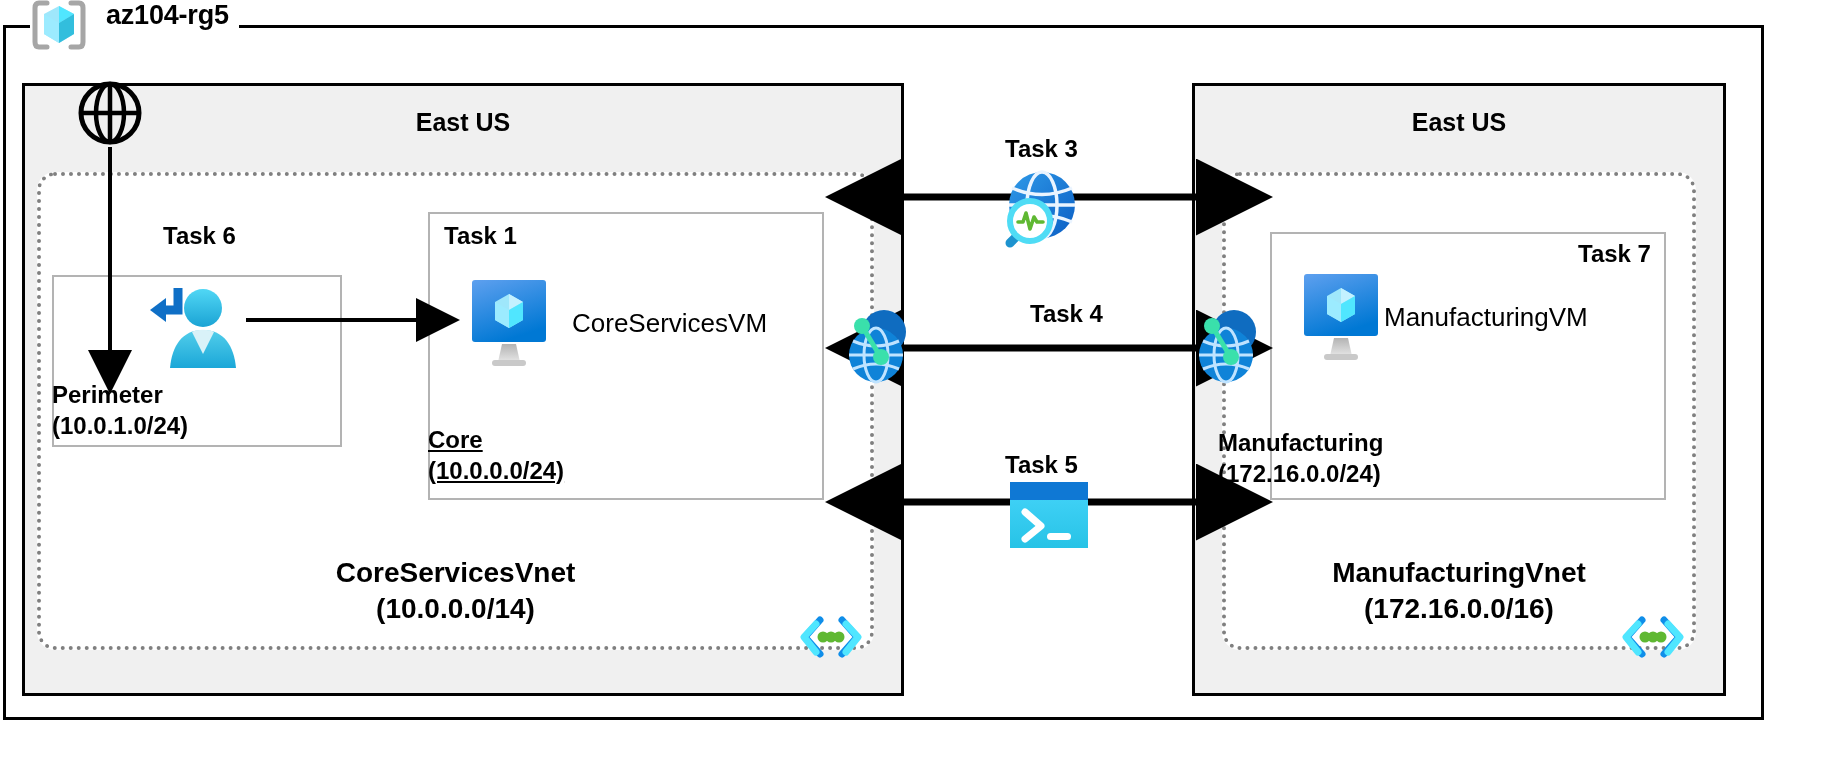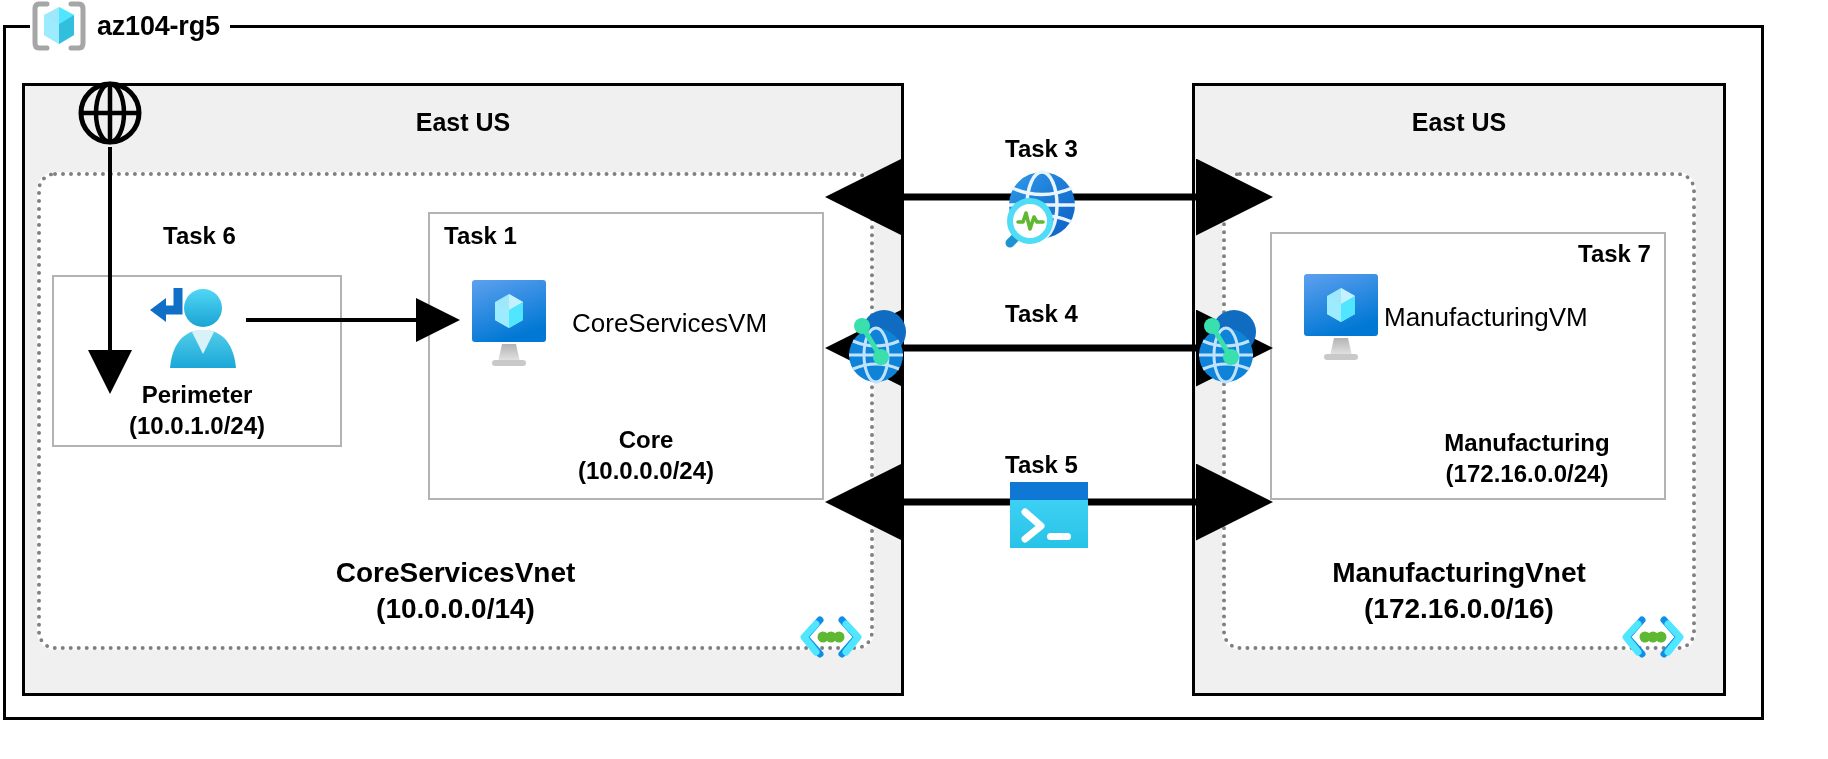--- a/index.html
+++ b/index.html
@@ -11,21 +11,21 @@
   }
   #canvas{position:absolute;left:0;top:0;width:1828px;height:759px;}
 
   
   .rg-box{
     position:absolute;left:3px;top:25px;width:1761px;height:695px;
     border:3px solid #000000;box-sizing:border-box;background:transparent;
   }
   .rg-header{
     position:absolute;left:30px;top:0px;height:52px;
-    display:flex;align-items:center;gap:11px;
+    display:flex;gap:20px;
     background:#ffffff;padding:0 10px 0 2px;z-index:6;
   }
   .rg-title{
     font-size:27px;font-weight:bold;color:#000000;letter-spacing:-0.2px;
     white-space:nowrap;
   }
 
   
   .region{
     position:absolute;background:#f0f0f0;border:3px solid #000000;
@@ -55,21 +55,21 @@
   
   .subnet{
     position:absolute;background:#ffffff;border:2px solid #b3b3b3;
     box-sizing:border-box;
   }
   #subnet-perimeter{left:52px;top:275px;width:290px;height:172px;}
   #subnet-core{left:428px;top:212px;width:396px;height:288px;}
   #subnet-mfg{left:1270px;top:232px;width:396px;height:268px;}
 
   .subnet-caption{
-    position:absolute;left:0;right:0;text-align:center;
+    position:absolute;left:0;right:0;
     font-size:24px;font-weight:bold;color:#000000;line-height:1.28;
   }
 
   
   .task-label{
     position:absolute;font-size:24px;font-weight:bold;color:#000000;
     white-space:nowrap;
   }
 
   
@@ -181,21 +181,21 @@
       <rect x="2" y="2" width="74" height="62" rx="3" fill="url(#vmScr1)"></rect>
       <path d="M32 66 L46 66 L50 84 L28 84 Z" fill="url(#vmStand1)"></path>
       <rect x="22" y="82" width="34" height="6" rx="3" fill="#c9c9c9"></rect>
       <polygon points="39,16 53,24 53,42 39,50 25,42 25,24" fill="#9fe7fb"></polygon>
       <polygon points="39,16 53,24 39,32" fill="#c3f1ff"></polygon>
       <polygon points="39,32 53,24 53,42 39,50" fill="#50e6ff"></polygon>
       <polygon points="39,32 25,24 25,42 39,50" fill="#9cebff"></polygon>
     </svg>
   </div>
   <div class="vm-name" style="left:572px;top:308px;">CoreServicesVM</div>
-  <div class="subnet-caption" style="left:428px;width:436px;top:425px;">
+  <div class="subnet-caption" style="left:428px;width:436px;top:425px;text-decoration:underline;">
     <div>Core</div>
     <div>(10.0.0.0/24)</div>
   </div>
 
   <div class="region" id="region-right">
     <div class="region-title">East US</div>
   </div>
 
   <div class="vnet" id="vnet-mfg"></div>
   <div class="vnet-label" id="vnet-mfg-label" style="left:1222px;width:474px;">
@@ -232,21 +232,21 @@
       <rect x="2" y="2" width="74" height="62" rx="3" fill="url(#vmScr2)"></rect>
       <path d="M32 66 L46 66 L50 84 L28 84 Z" fill="url(#vmStand2)"></path>
       <rect x="22" y="82" width="34" height="6" rx="3" fill="#c9c9c9"></rect>
       <polygon points="39,16 53,24 53,42 39,50 25,42 25,24" fill="#9fe7fb"></polygon>
       <polygon points="39,16 53,24 39,32" fill="#c3f1ff"></polygon>
       <polygon points="39,32 53,24 53,42 39,50" fill="#50e6ff"></polygon>
       <polygon points="39,32 25,24 25,42 39,50" fill="#9cebff"></polygon>
     </svg>
   </div>
   <div class="vm-name" style="left:1384px;top:302px;">ManufacturingVM</div>
-  <div class="subnet-caption" style="left:1304px;width:446px;top:428px;">
+  <div class="subnet-caption" style="left:1218px;width:446px;top:428px;">
     <div>Manufacturing</div>
     <div>(172.16.0.0/24)</div>
   </div>
 
   <svg class="overlay">
     <defs>
       <marker id="arrEnd" markerWidth="11" markerHeight="11" refX="2" refY="5.5" orient="auto" markerUnits="strokeWidth">
         <path d="M0,0 L11,5.5 L0,11 Z" fill="#000000"></path>
       </marker>
       <marker id="arrStart" markerWidth="11" markerHeight="11" refX="9" refY="5.5" orient="auto" markerUnits="strokeWidth">
@@ -278,21 +278,21 @@
       <ellipse cx="52" cy="40" rx="15" ry="33" fill="none" stroke="#eaf4ff" stroke-width="3.5"></ellipse>
       <line x1="19" y1="40" x2="85" y2="40" stroke="#eaf4ff" stroke-width="3.5"></line>
       <path d="M22 23 Q52 36 82 23" fill="none" stroke="#eaf4ff" stroke-width="3.5"></path>
       <path d="M22 57 Q52 44 82 57" fill="none" stroke="#eaf4ff" stroke-width="3.5"></path>
       <line x1="20" y1="78" x2="34" y2="64" stroke="#1d93cf" stroke-width="9" stroke-linecap="round"></line>
       <circle cx="40" cy="56" r="20" fill="#ffffff" stroke="#4fdcf5" stroke-width="6"></circle>
       <path d="M28 57 L33 57 L36 48 L40 64 L44 52 L47 57 L53 57" fill="none" stroke="#5fb832" stroke-width="3.6" stroke-linecap="round" stroke-linejoin="round"></path>
     </svg>
   </div>
 
-  <div class="task-label" style="left:1005px;top:300px;">Task 4</div>
+  <div class="task-label" style="left:1030px;top:300px;">Task 4</div>
   <div class="icon" style="left:840px;top:308px;width:76px;height:80px;">
     <svg width="76" height="80" viewBox="0 0 76 80">
       <circle cx="44" cy="24" r="22" fill="#0f6cc0"></circle>
       <circle cx="36" cy="47" r="27" fill="#0f83d8"></circle>
       <ellipse cx="36" cy="47" rx="12" ry="27" fill="none" stroke="#bfe3ff" stroke-width="3"></ellipse>
       <line x1="9" y1="47" x2="63" y2="47" stroke="#bfe3ff" stroke-width="3"></line>
       <path d="M13 33 Q36 43 59 33" fill="none" stroke="#bfe3ff" stroke-width="3"></path>
       <path d="M13 61 Q36 51 59 61" fill="none" stroke="#bfe3ff" stroke-width="3"></path>
       <line x1="22" y1="18" x2="40" y2="48" stroke="#3ae0ab" stroke-width="5"></line>
       <circle cx="22" cy="18" r="8" fill="#3ae0ab"></circle>

